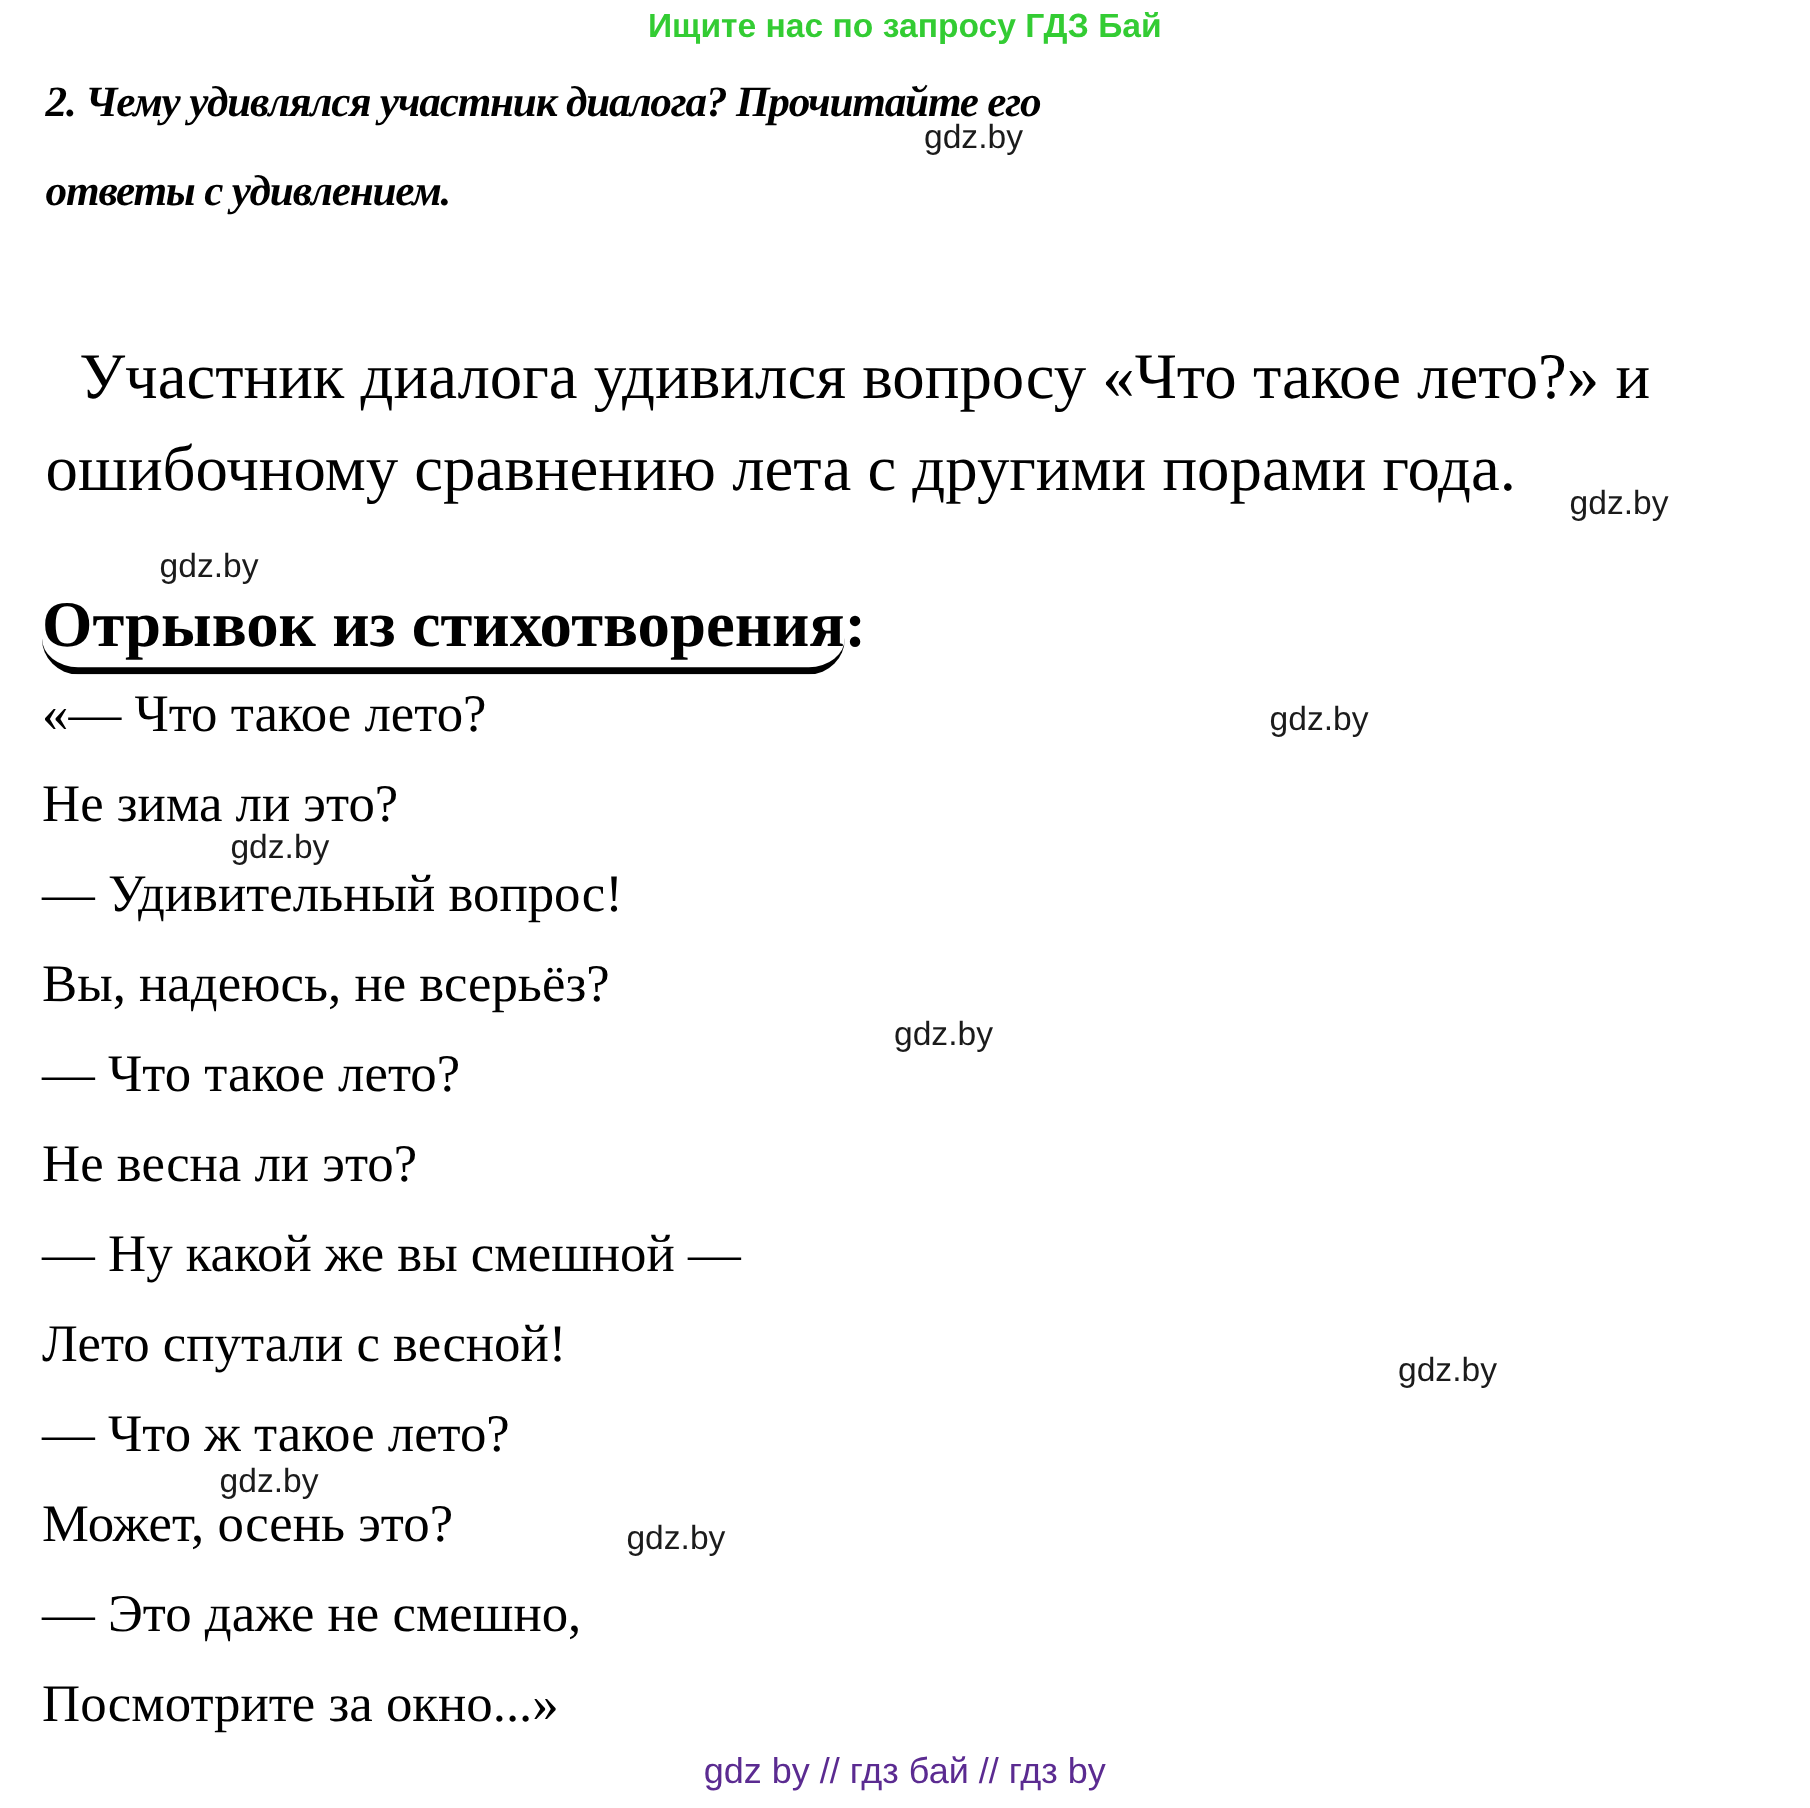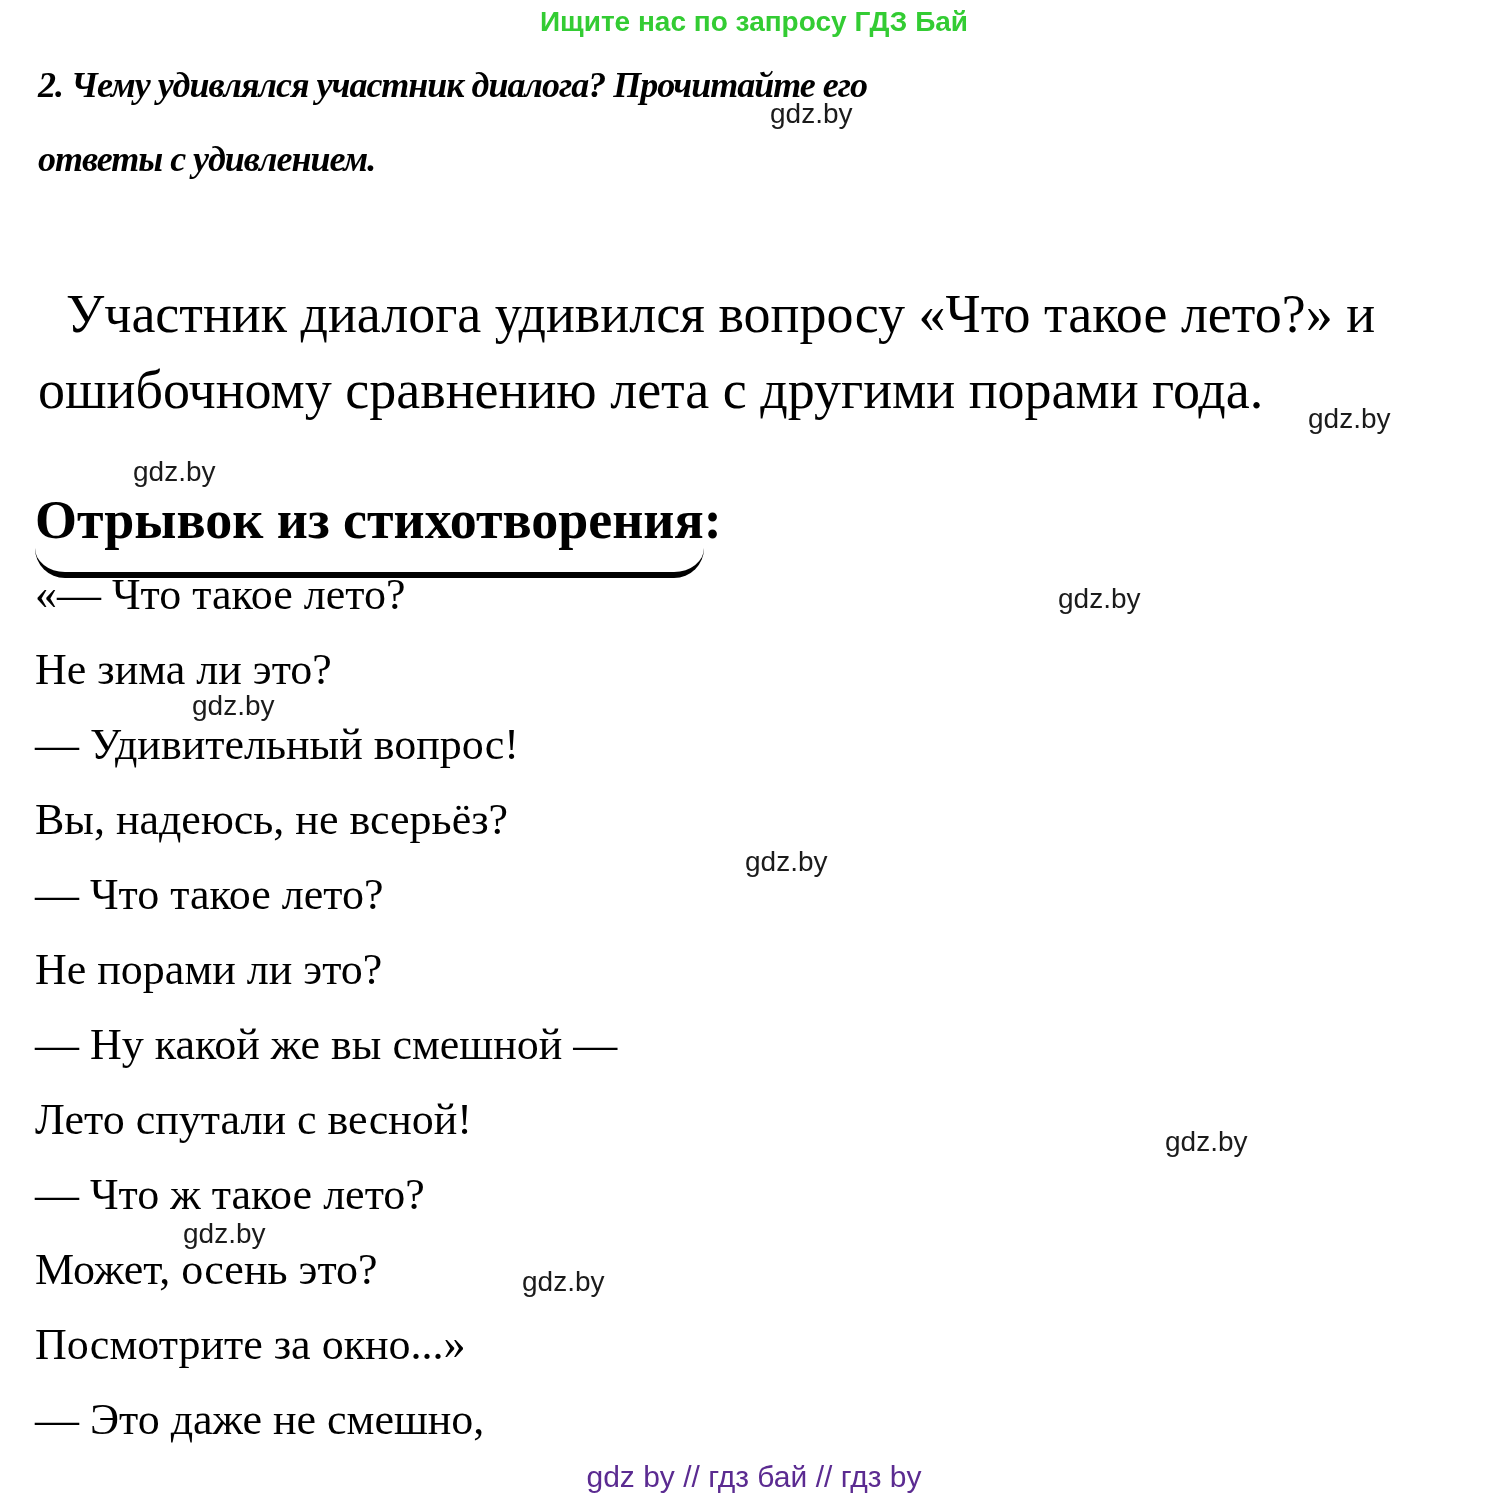--- a/index.html
+++ b/index.html
@@ -52,21 +52,21 @@
     position:absolute;
     top:488px; left:35px;
     font-weight:bold;
     font-size:54px;
     line-height:64px;
     white-space:nowrap;
   }
   .subheading .underlined{
     display:inline-block;
     border-bottom:6px solid #000;
-    padding-bottom:20px;
+    padding-bottom:4px;
   }
   .poem{
     position:absolute;
     top:557px; left:35px;
     font-size:44px;
   }
   .poem .poem-line{
     height:75px;
     line-height:75px;
     white-space:nowrap;
@@ -115,27 +115,27 @@
   </div>
 
   <div class="subheading"><span class="underlined">Отрывок из стихотворения</span><span>:</span></div>
 
   <div class="poem">
     <div class="poem-line">«— Что такое лето?</div>
     <div class="poem-line">Не зима ли это?</div>
     <div class="poem-line">— Удивительный вопрос!</div>
     <div class="poem-line">Вы, надеюсь, не всерьёз?</div>
     <div class="poem-line">— Что такое лето?</div>
-    <div class="poem-line">Не порами ли это?</div>
+    <div class="poem-line">Не весна ли это?</div>
     <div class="poem-line">— Ну какой же вы смешной —</div>
     <div class="poem-line">Лето спутали с весной!</div>
     <div class="poem-line">— Что ж такое лето?</div>
     <div class="poem-line">Может, осень это?</div>
+    <div class="poem-line">— Это даже не смешно,</div>
     <div class="poem-line">Посмотрите за окно...»</div>
-    <div class="poem-line">— Это даже не смешно,</div>
   </div>
 
   <span class="wm wm-1">gdz.by</span>
   <span class="wm wm-2">gdz.by</span>
   <span class="wm wm-3">gdz.by</span>
   <span class="wm wm-4">gdz.by</span>
   <span class="wm wm-5">gdz.by</span>
   <span class="wm wm-6">gdz.by</span>
   <span class="wm wm-7">gdz.by</span>
   <span class="wm wm-8">gdz.by</span>

